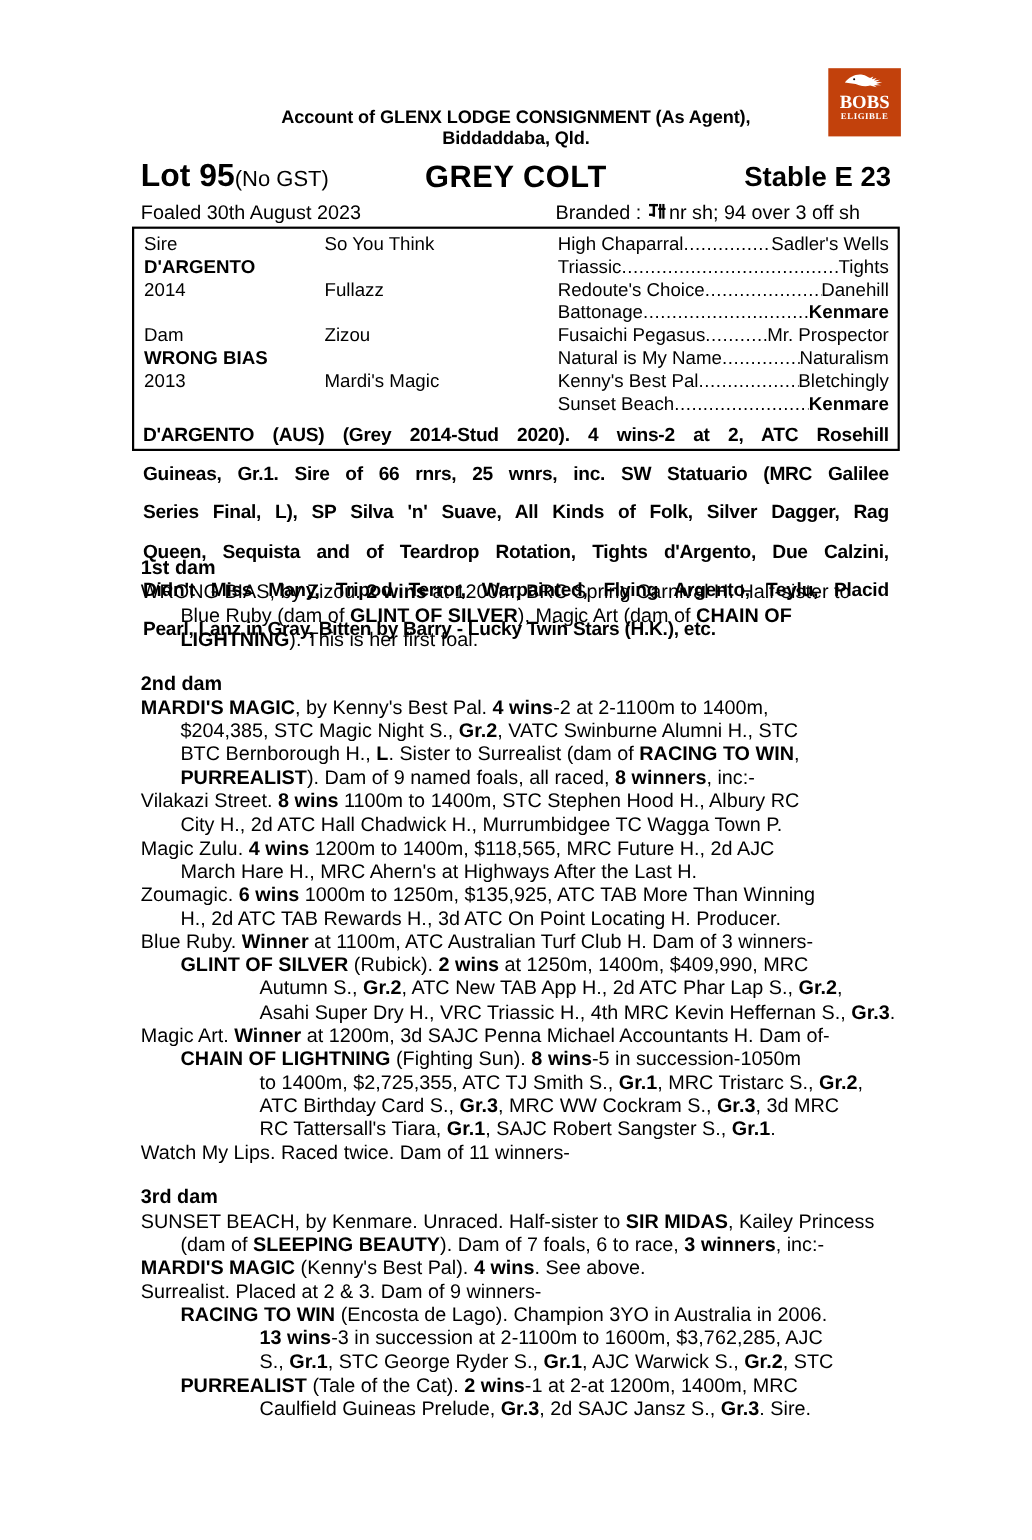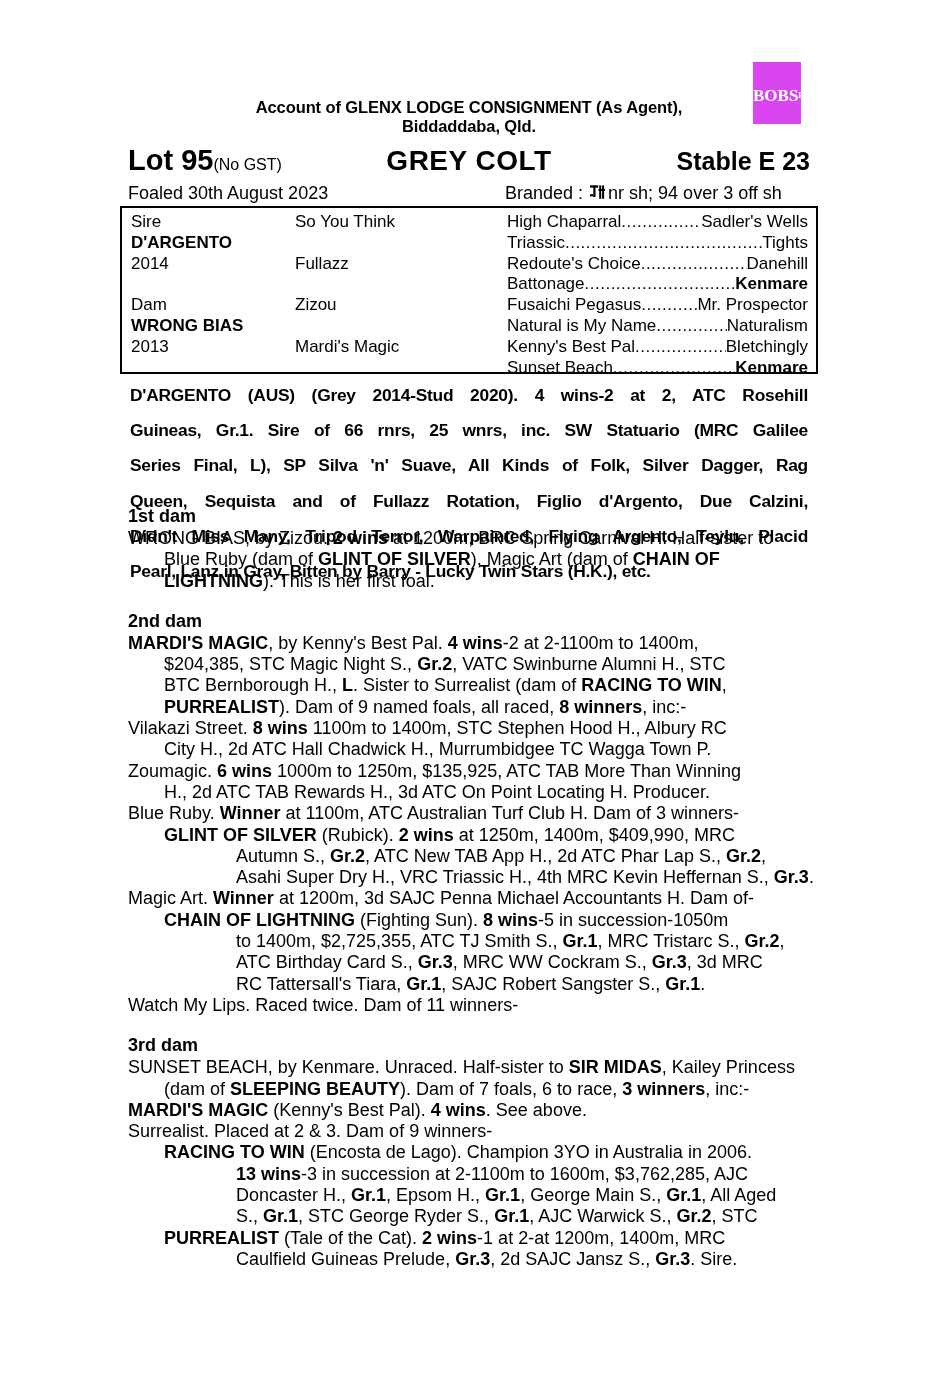--- a/index.html
+++ b/index.html
@@ -21,25 +21,25 @@
     height: 1400px;
     box-sizing: border-box;
     padding: 0;
   }
 
   
   .bobs-logo {
     position: absolute;
     top: 62px;
     left: 753px;
-    width: 48px;
+    width: 66px;
     height: 62px;
-    background: #d946ef;
+    background: #c2410c;
     display: flex;
-    flex-direction: row;
+    flex-direction: column;
     align-items: center;
     justify-content: flex-start;
     padding-top: 4px;
     box-sizing: border-box;
   }
   .bobs-logo svg { display: block; }
   .bobs-word {
     color: #ffffff;
     font-family: "Liberation Serif", serif;
     font-weight: bold;
@@ -77,21 +77,21 @@
     position: absolute;
     left: 128px;
     top: 0;
     font-weight: bold;
     font-size: 29px;
     line-height: 34px;
     white-space: nowrap;
   }
   .lot-label .nogst {
     font-weight: normal;
-    font-size: 16px;
+    font-size: 20px;
   }
   .colour-sex {
     position: absolute;
     left: 0;
     right: 0;
     top: 1px;
     text-align: center;
     font-weight: bold;
     font-size: 28px;
     line-height: 33px;
@@ -135,21 +135,21 @@
     margin: 0 1px;
   }
   .brand-glyph svg { position: absolute; left: 0; top: 0; }
 
   
   .ped-table {
     position: absolute;
     left: 120px;
     top: 206px;
     width: 698px;
-    height: 168px;
+    height: 204px;
     border: 2px solid #000;
     box-sizing: border-box;
   }
   .ped-rows {
     position: relative;
     width: 100%;
     height: 100%;
     padding: 4px 0 0 0;
     box-sizing: border-box;
   }
@@ -357,21 +357,21 @@
             <span class="gp-sire bold">Kenmare</span>
           </div>
         </div>
       </div>
   </div>
 
   <div class="sire-para" id="sire-para">
       <span class="justline">D'ARGENTO (AUS) (Grey 2014-Stud 2020). 4 wins-2 at 2, ATC Rosehill</span>
       <span class="justline">Guineas, Gr.1. Sire of 66 rnrs, 25 wnrs, inc. SW Statuario (MRC Galilee</span>
       <span class="justline">Series Final, L), SP Silva 'n' Suave, All Kinds of Folk, Silver Dagger, Rag</span>
-      <span class="justline">Queen, Sequista and of Fullazz Rotation, Figlio d'Argento, Due Calzini,</span>
+      <span class="justline">Queen, Sequista and of Teardrop Rotation, Tights d'Argento, Due Calzini,</span>
       <span class="justline">Didn't Miss Many, Tripod Terror, Warpainted, Flying Argento, Teylu, Placid</span>
       <span class="justline lastline">Pearl, Lanz in Gray, Bitten by Barry - Lucky Twin Stars (H.K.), etc.</span>
     </div>
 
   <div class="damsec" id="dams" style="top:505px;">
       <div>
         <div class="dam-head">1st dam</div>
         <div class="entry i0">
           <span class="jl"><span>WRONG BIAS, by Zizou. </span><span class="bold">2 wins</span><span> at 1200m, BRC Spring Carnival H. Half-sister to</span></span>
           <span class="jl" style="padding-left: 36px;"><span>Blue Ruby (dam of </span><span class="bold">GLINT OF SILVER</span><span>), Magic Art (dam of </span><span class="bold">CHAIN OF</span></span>
@@ -382,20 +382,24 @@
         <div class="dam-head">2nd dam</div>
         <div class="entry i0">
           <span class="jl"><span class="bold">MARDI'S MAGIC</span><span>, by Kenny's Best Pal. </span><span class="bold">4 wins</span><span>-2 at 2-1100m to 1400m,</span></span>
           <span class="jl" style="padding-left: 36px;"><span>$204,385, STC Magic Night S., </span><span class="bold">Gr.2</span><span>, VATC Swinburne Alumni H., STC</span></span>
           <span class="jl" style="padding-left: 36px;"><span>BTC Bernborough H., </span><span class="bold">L</span><span>. Sister to Surrealist (dam of </span><span class="bold">RACING TO WIN</span><span>,</span></span>
           <span class="jl last" style="padding-left: 36px;"><span class="bold">PURREALIST</span><span>). Dam of 9 named foals, all raced, </span><span class="bold">8 winners</span><span>, inc:-</span></span>
         </div>
         <div class="entry i0">
           <span class="jl"><span>Vilakazi Street. </span><span class="bold">8 wins</span><span> 1100m to 1400m, STC Stephen Hood H., Albury RC</span></span>
           <span class="jl last" style="padding-left: 36px;"><span>City H., 2d ATC Hall Chadwick H., Murrumbidgee TC Wagga Town P.</span></span>
+        </div>
+        <div class="entry i0">
+          <span class="jl"><span>Magic Zulu. </span><span class="bold">4 wins</span><span> 1200m to 1400m, $118,565, MRC Future H., 2d AJC</span></span>
+          <span class="jl last" style="padding-left: 36px;"><span>March Hare H., MRC Ahern's at Highways After the Last H.</span></span>
         </div>
         <div class="entry i0">
           <span class="jl"><span>Zoumagic. </span><span class="bold">6 wins</span><span> 1000m to 1250m, $135,925, ATC TAB More Than Winning</span></span>
           <span class="jl last" style="padding-left: 36px;"><span>H., 2d ATC TAB Rewards H., 3d ATC On Point Locating H. Producer.</span></span>
         </div>
         <div class="entry i0">
           <span class="jl last"><span>Blue Ruby. </span><span class="bold">Winner</span><span> at 1100m, ATC Australian Turf Club H. Dam of 3 winners-</span></span>
         </div>
         <div class="entry i1">
           <span class="jl"><span class="bold">GLINT OF SILVER</span><span> (Rubick). </span><span class="bold">2 wins</span><span> at 1250m, 1400m, $409,990, MRC</span></span>
@@ -423,21 +427,20 @@
         </div>
         <div class="entry i0">
           <span class="jl last"><span class="bold">MARDI'S MAGIC</span><span> (Kenny's Best Pal). </span><span class="bold">4 wins</span><span>. See above.</span></span>
         </div>
         <div class="entry i0">
           <span class="jl last"><span>Surrealist. Placed at 2 &amp; 3. Dam of 9 winners-</span></span>
         </div>
         <div class="entry i1">
           <span class="jl"><span class="bold">RACING TO WIN</span><span> (Encosta de Lago). Champion 3YO in Australia in 2006.</span></span>
           <span class="jl" style="padding-left: 72px;"><span class="bold">13 wins</span><span>-3 in succession at 2-1100m to 1600m, $3,762,285, AJC</span></span>
-          <span class="jl" style="padding-left: 72px;"><span>Doncaster H., </span><span class="bold">Gr.1</span><span>, Epsom H., </span><span class="bold">Gr.1</span><span>, George Main S., </span><span class="bold">Gr.1</span><span>, All Aged</span></span>
           <span class="jl" style="padding-left: 72px;"><span>S., </span><span class="bold">Gr.1</span><span>, STC George Ryder S., </span><span class="bold">Gr.1</span><span>, AJC Warwick S., </span><span class="bold">Gr.2</span><span>, STC</span></span>
         </div>
         <div class="entry i1">
           <span class="jl"><span class="bold">PURREALIST</span><span> (Tale of the Cat). </span><span class="bold">2 wins</span><span>-1 at 2-at 1200m, 1400m, MRC</span></span>
           <span class="jl last" style="padding-left: 72px;"><span>Caulfield Guineas Prelude, </span><span class="bold">Gr.3</span><span>, 2d SAJC Jansz S., </span><span class="bold">Gr.3</span><span>. Sire.</span></span>
         </div>
       </div>
     </div>
 
 </div>

